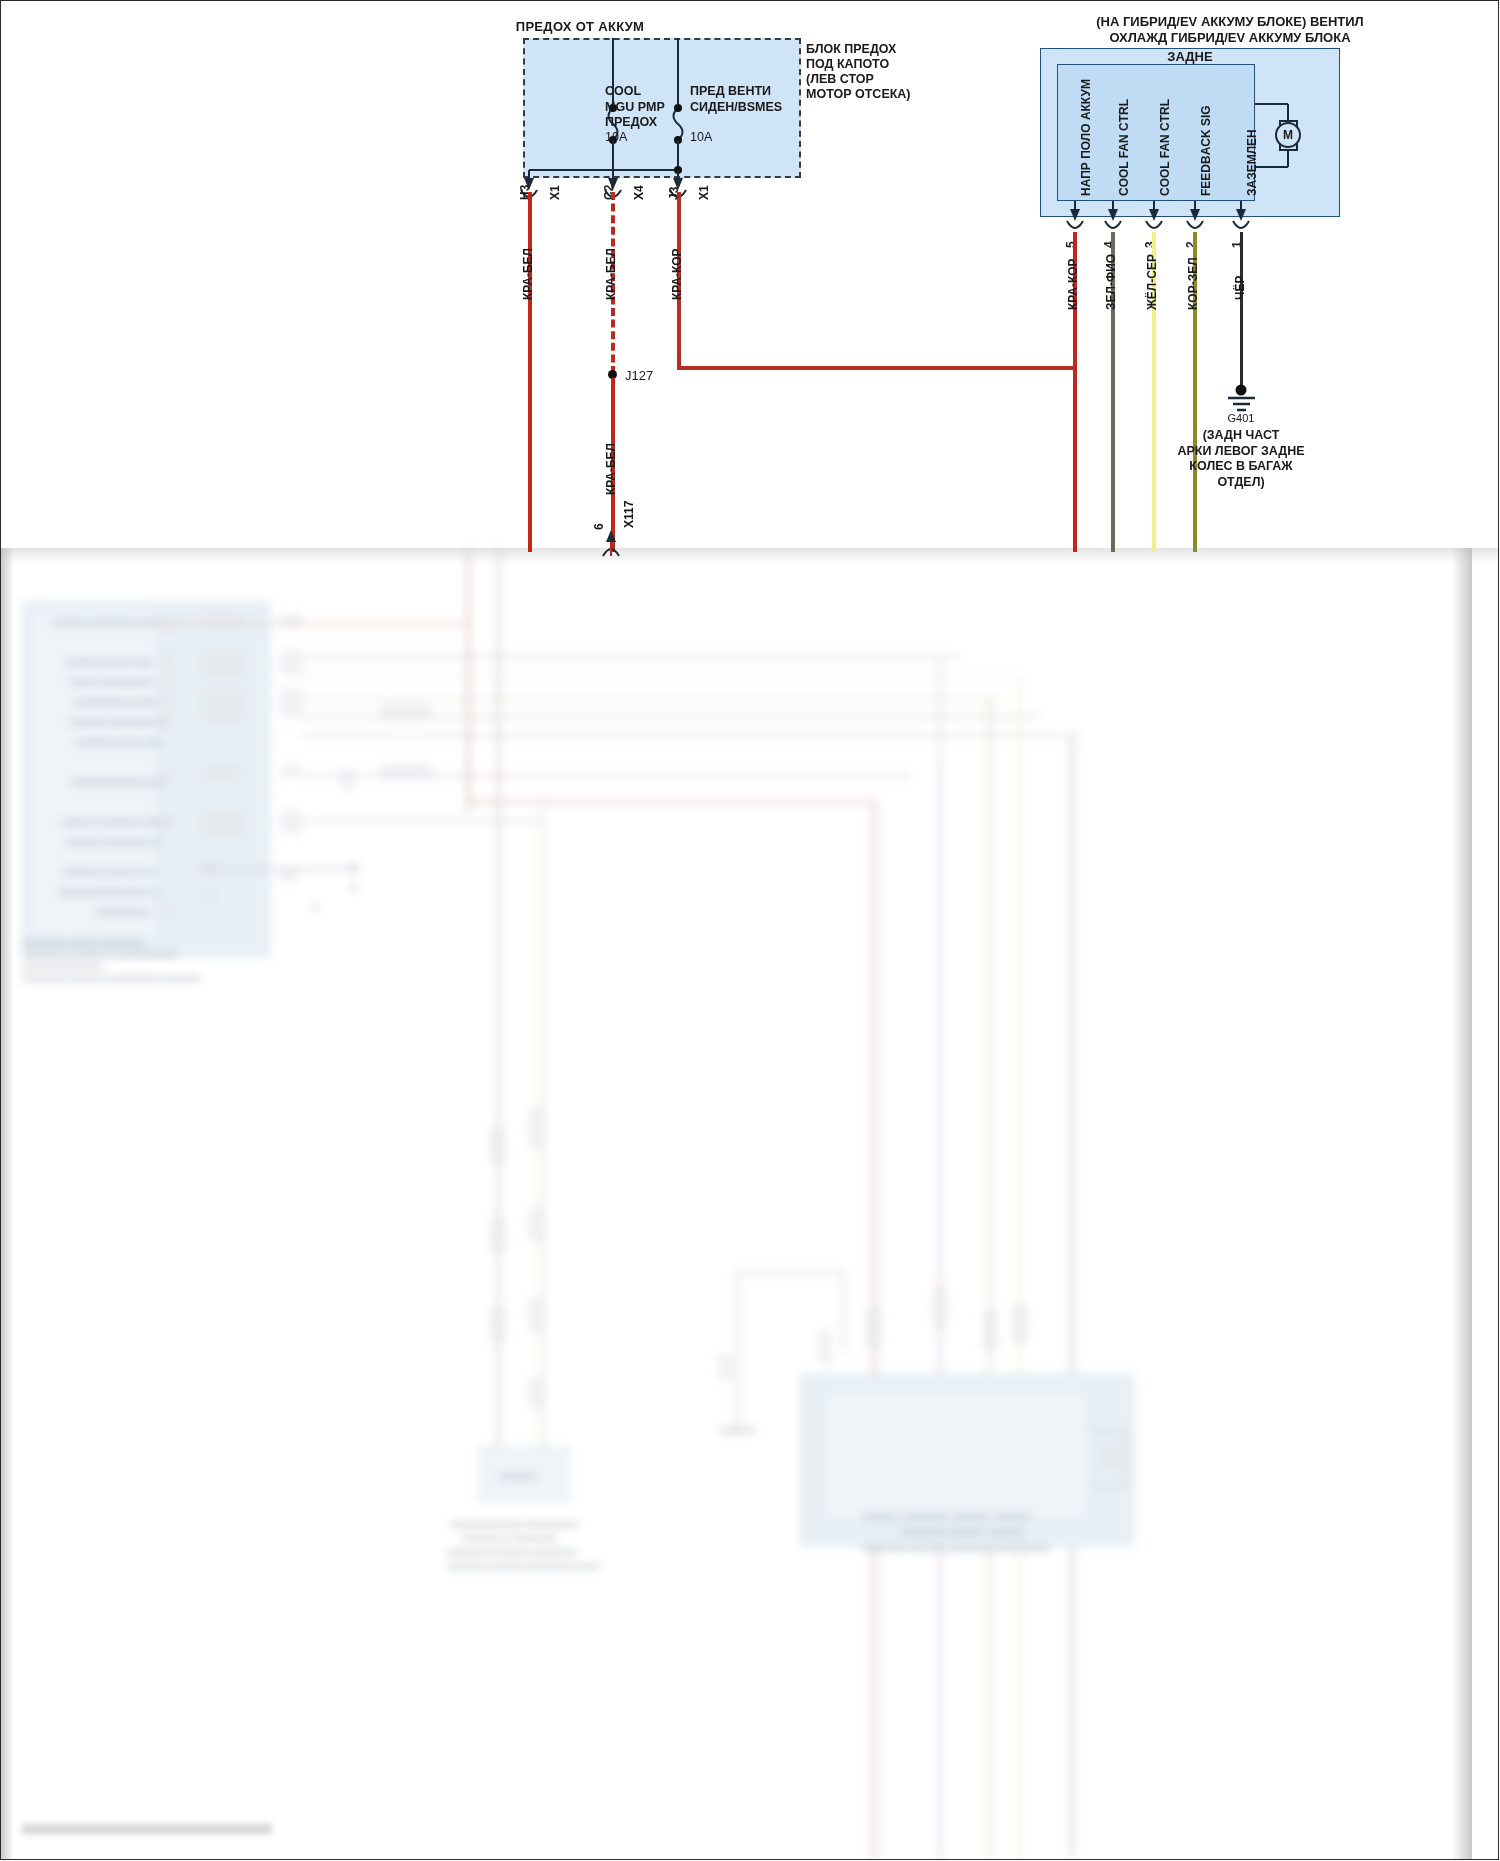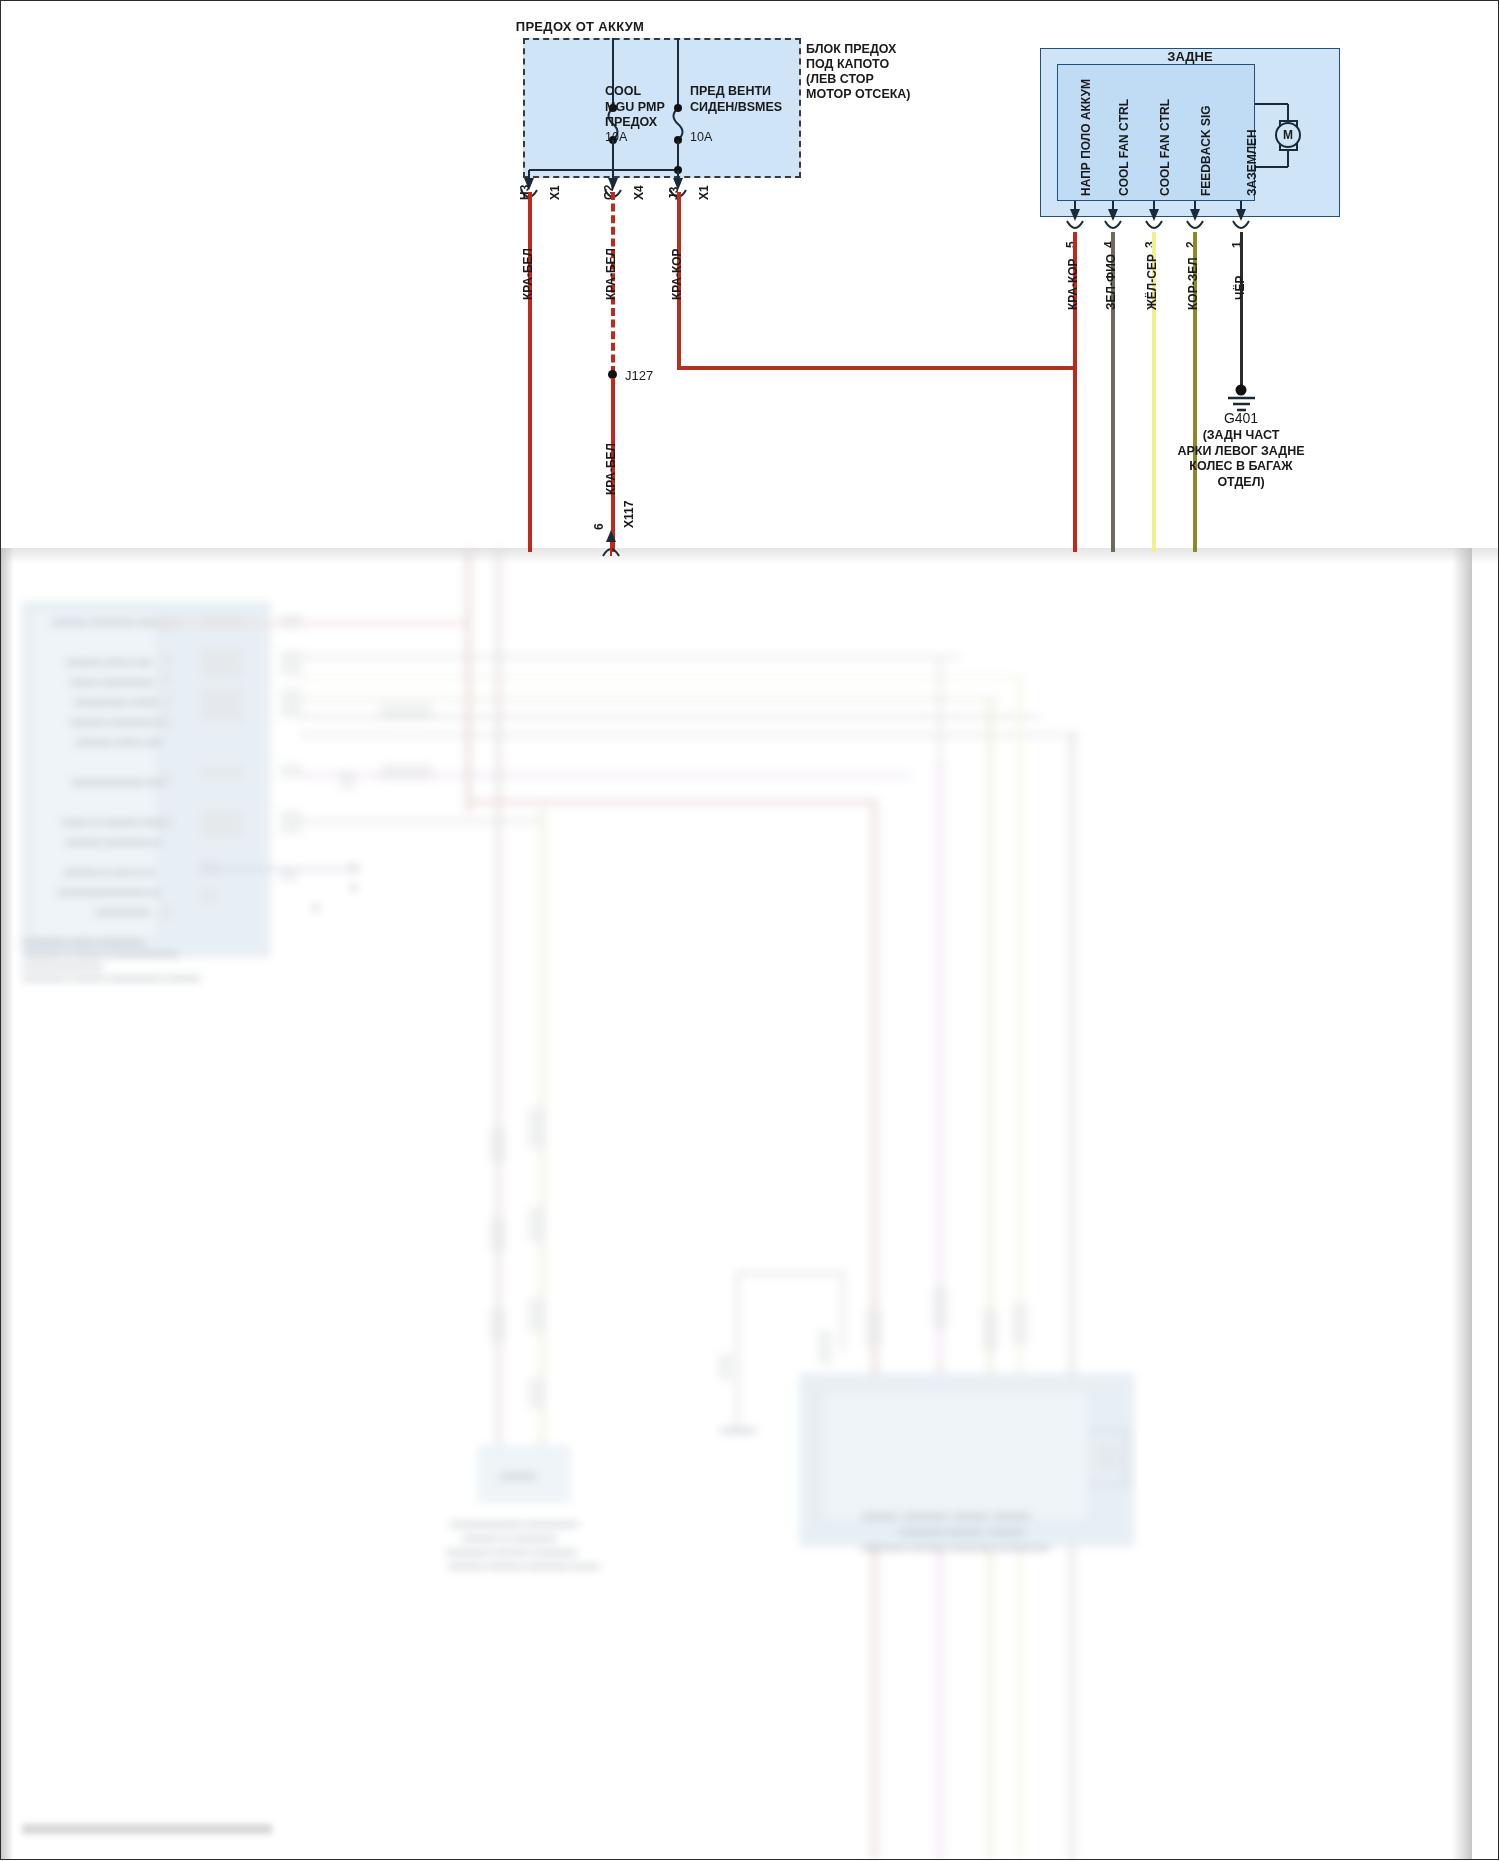--- a/index.html
+++ b/index.html
@@ -256,20 +256,22 @@
   <div class="w wire-v w-redbrn" style="left:677px;top:192px;width:3.5px;height:178px;"></div>
   <div class="w wire-h w-redbrn" style="left:677px;top:366px;width:398px;height:3.5px;"></div>
   <div class="vtxt" style="left:670px;top:300px;font-size:12px;font-weight:bold;">КРА-КОР</div>
 
   <svg class="ov" width="1500" height="600">
     <path d="M603,556 q8,-14 16,0" fill="none" stroke="#1a2a38" stroke-width="2"></path>
     <line x1="611" y1="534" x2="611" y2="556" stroke="#c0281c" stroke-width="2"></line>
     <polygon points="611,530 606,542 616,542" fill="#1a2a38"></polygon>
   </svg>
 
+  <div class="txt c" style="left:1000px;top:14px;width:460px;font-size:13px;font-weight:bold;line-height:16px;text-align:center;">(НА ГИБРИД/EV АККУМУ БЛОКЕ) ВЕНТИЛ
+ОХЛАЖД ГИБРИД/EV АККУМУ БЛОКА</div>
 
   <div class="solidbox" style="left:1040px;top:48px;width:300px;height:169px;"></div>
   <div class="solidbox2" style="left:1057px;top:64px;width:198px;height:137px;"></div>
   <div class="txt c" style="left:1040px;top:50px;width:300px;font-size:13px;font-weight:bold;">ЗАДНЕ</div>
 
   <svg class="ov" width="1500" height="600">
     <line x1="1255" y1="104" x2="1288" y2="104" stroke="#1a2a38" stroke-width="2"></line>
     <line x1="1255" y1="167" x2="1288" y2="167" stroke="#1a2a38" stroke-width="2"></line>
     <line x1="1288" y1="104" x2="1288" y2="121" stroke="#1a2a38" stroke-width="2"></line>
     <line x1="1288" y1="150" x2="1288" y2="167" stroke="#1a2a38" stroke-width="2"></line>
@@ -324,20 +326,20 @@
   <div class="vtxt" style="left:1145px;top:310px;font-size:12px;font-weight:bold;">ЖЁЛ-СЕР</div>
   <div class="vtxt" style="left:1186px;top:310px;font-size:12px;font-weight:bold;">КОР-ЗЕЛ</div>
   <div class="vtxt" style="left:1233px;top:300px;font-size:12px;font-weight:bold;">ЧЁР</div>
 
   <svg class="ov" width="1500" height="600">
     <circle cx="1241" cy="390" r="5.5" fill="#111"></circle>
     <line x1="1228" y1="398" x2="1255" y2="398" stroke="#1a2a38" stroke-width="2.5"></line>
     <line x1="1233" y1="404" x2="1250" y2="404" stroke="#1a2a38" stroke-width="2.5"></line>
     <line x1="1237" y1="410" x2="1246" y2="410" stroke="#1a2a38" stroke-width="2.5"></line>
   </svg>
-  <div class="txt c" style="left:1171px;top:412px;width:140px;font-size:14px;">G401</div>
+  <div class="txt c" style="left:1171px;top:412px;width:140px;font-size:11px;">G401</div>
   <div class="txt c" style="left:1161px;top:428px;width:160px;font-size:12.5px;font-weight:bold;line-height:15.5px;">(ЗАДН ЧАСТ
 АРКИ ЛЕВОГ ЗАДНЕ
 КОЛЕС В БАГАЖ
 ОТДЕЛ)</div>
 
   <div class="sheet-frame"></div>
 </div>
 
 </body></html>

